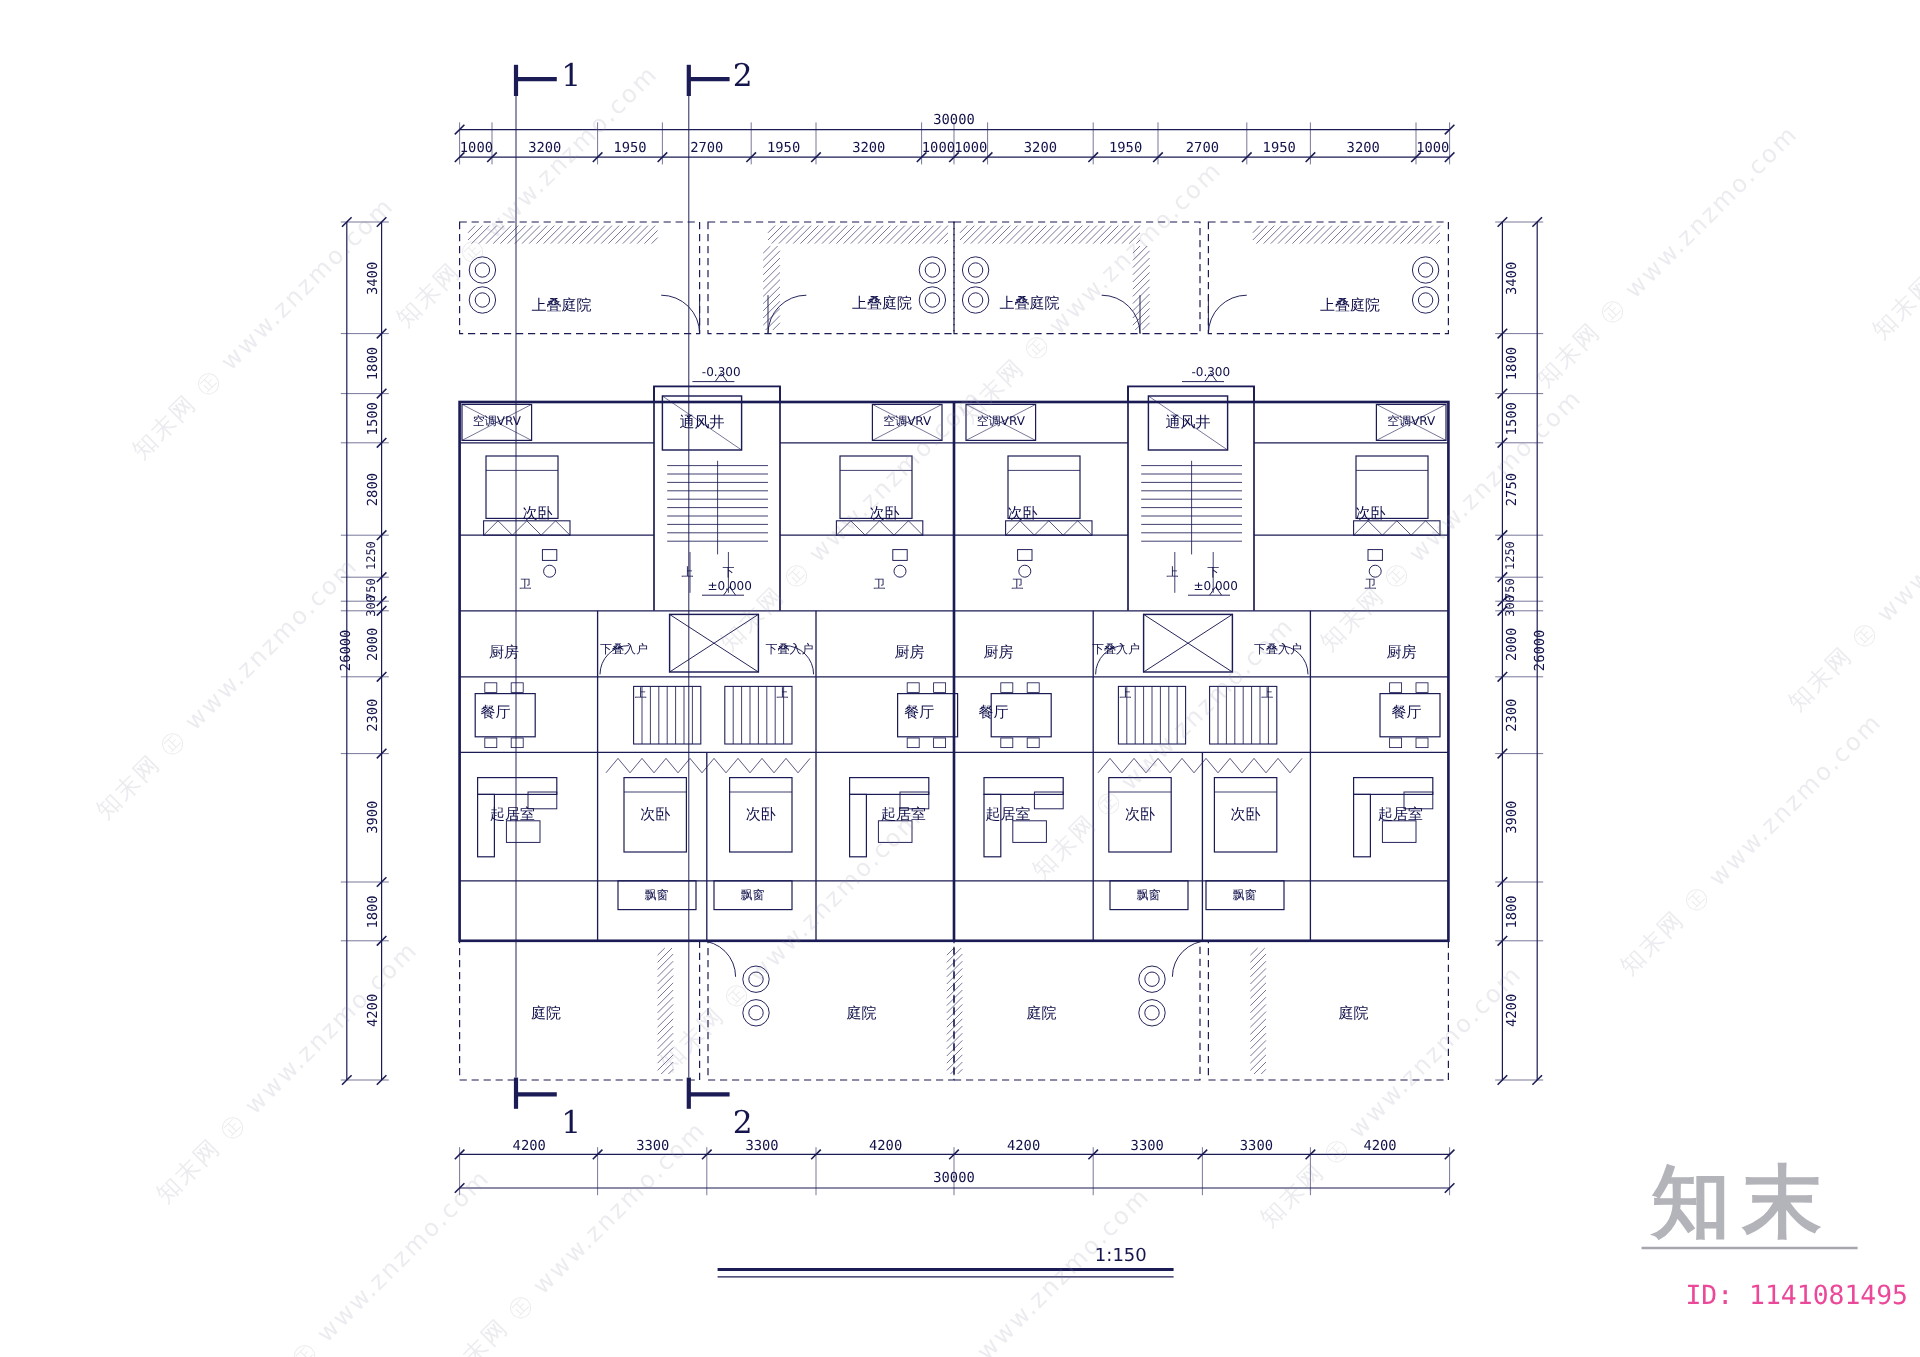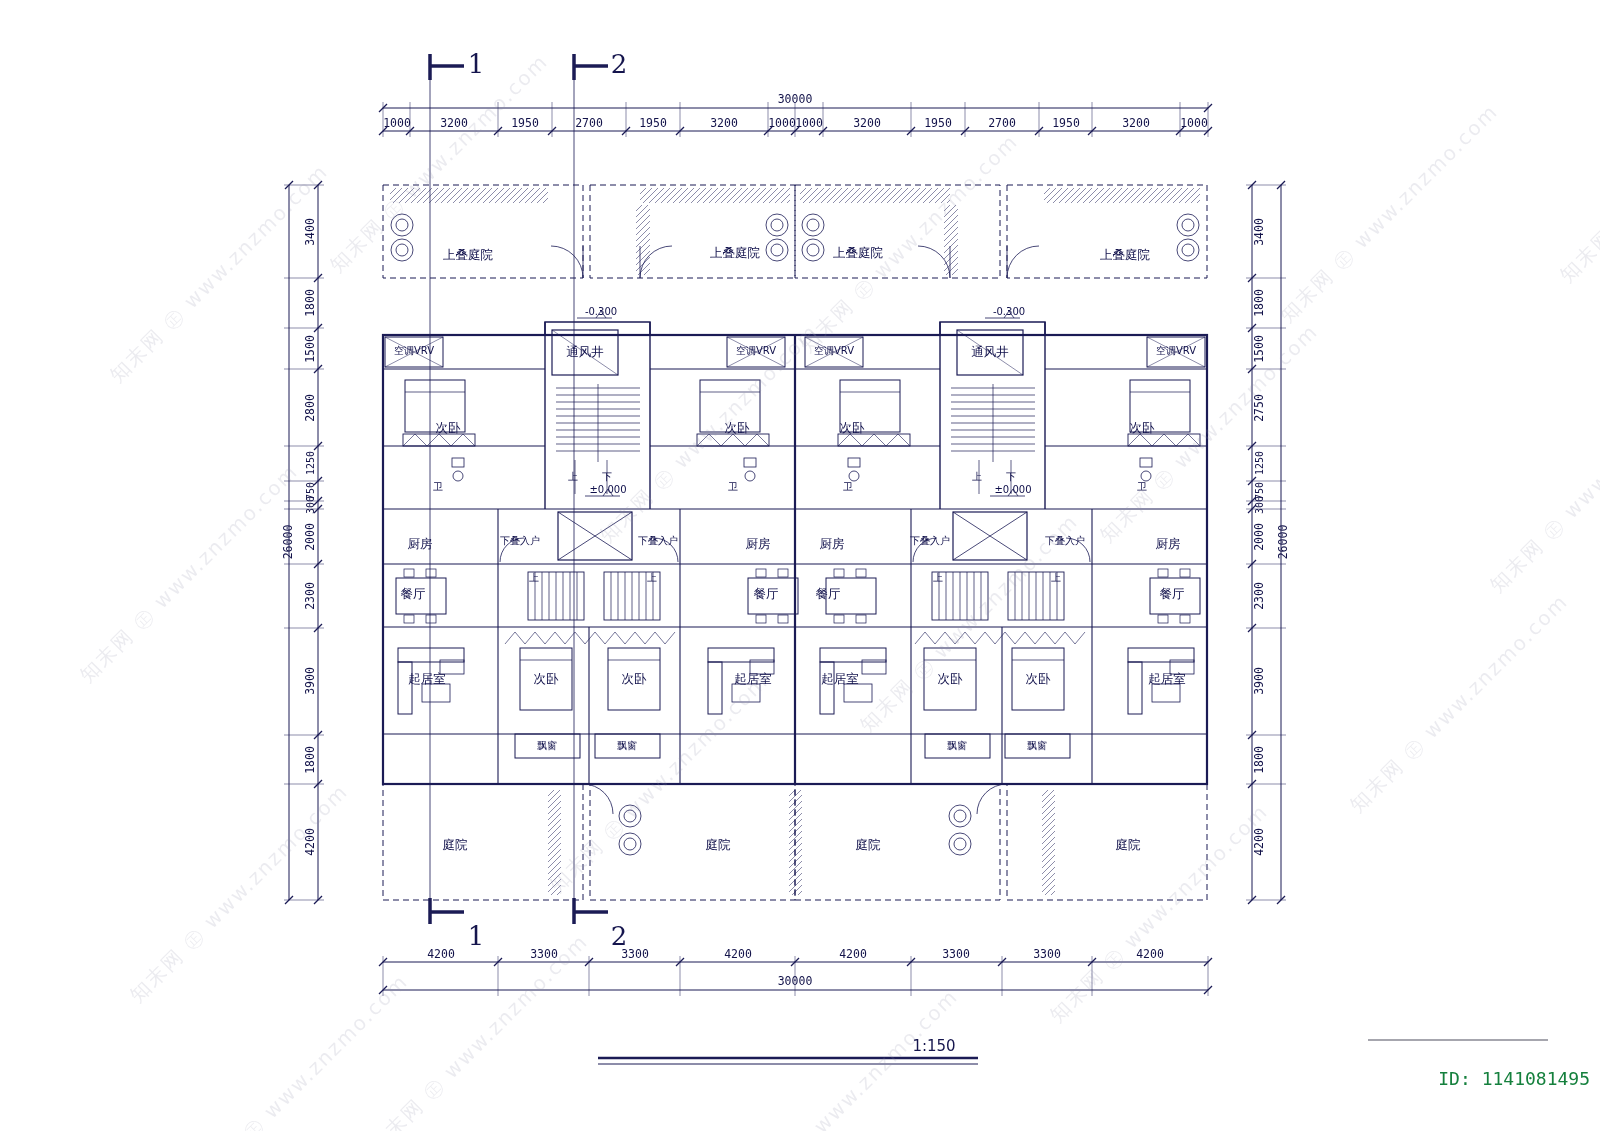--- a/index.html
+++ b/index.html
@@ -17,21 +17,21 @@
   .sm{font-size:10px;}
   .wm{transform:rotate(-45deg);font-size:20px;color:#8f8fa8;opacity:.17;
       white-space:nowrap;pointer-events:none;letter-spacing:2px;}
   .title{position:absolute;left:745px;top:1042px;transform:translate(-50%,-50%);
          font-size:21px;font-weight:bold;color:#15154d;letter-spacing:3px;white-space:nowrap;}
   .scale{position:absolute;left:934px;top:1046px;transform:translate(-50%,-50%);
          font-size:15px;color:#15154d;}
   .brand{position:absolute;left:1452px;top:1002px;transform:translate(-50%,-50%);
          font-size:66px;font-weight:bold;color:#a6a6ae;letter-spacing:10px;opacity:.85;white-space:nowrap;}
   .idtext{position:absolute;right:10px;top:1068px;font-family:"DejaVu Sans Mono",monospace;
-          font-size:18px;color:#15803d;}
+          font-size:22px;color:#ec4899;}
 </style>
 </head>
 <body>
 
 <div class="sheet">
   <svg id="cad" width="1600" height="1131">
       <line x1="383" y1="108" x2="1208" y2="108" stroke="#1b1b55" stroke-width="1" fill="none"></line>
       <line x1="379" y1="112" x2="387" y2="104" stroke="#1b1b55" stroke-width="1.3" fill="none"></line>
       <line x1="1204" y1="112" x2="1212" y2="104" stroke="#1b1b55" stroke-width="1.3" fill="none"></line>
       <line x1="383" y1="131" x2="1208" y2="131" stroke="#1b1b55" stroke-width="1" fill="none"></line>
@@ -711,14 +711,15 @@
       <div class="wm" style="left: 1060px; top: 420px;">知末网 ㊣ www.znzmo.com</div>
       <div class="wm" style="left: 1010px; top: 900px;">知末网 ㊣ www.znzmo.com</div>
       <div class="wm" style="left: 1240px; top: 200px;">知末网 ㊣ www.znzmo.com</div>
       <div class="wm" style="left: 1310px; top: 690px;">知末网 ㊣ www.znzmo.com</div>
       <div class="wm" style="left: 1450px; top: 470px;">知末网 ㊣ www.znzmo.com</div>
       <div class="wm" style="left: 1520px; top: 160px;">知末网 ㊣ www.znzmo.com</div>
       <div class="wm" style="left: 700px; top: 1085px;">知末网 ㊣ www.znzmo.com</div>
       <div class="wm" style="left: 150px; top: 1070px;">知末网 ㊣ www.znzmo.com</div>
     </div>
   <div class="scale">1:150</div>
+  <div class="brand">知末</div>
   <div class="idtext">ID: 1141081495</div>
 </div>
 
 </body></html>

